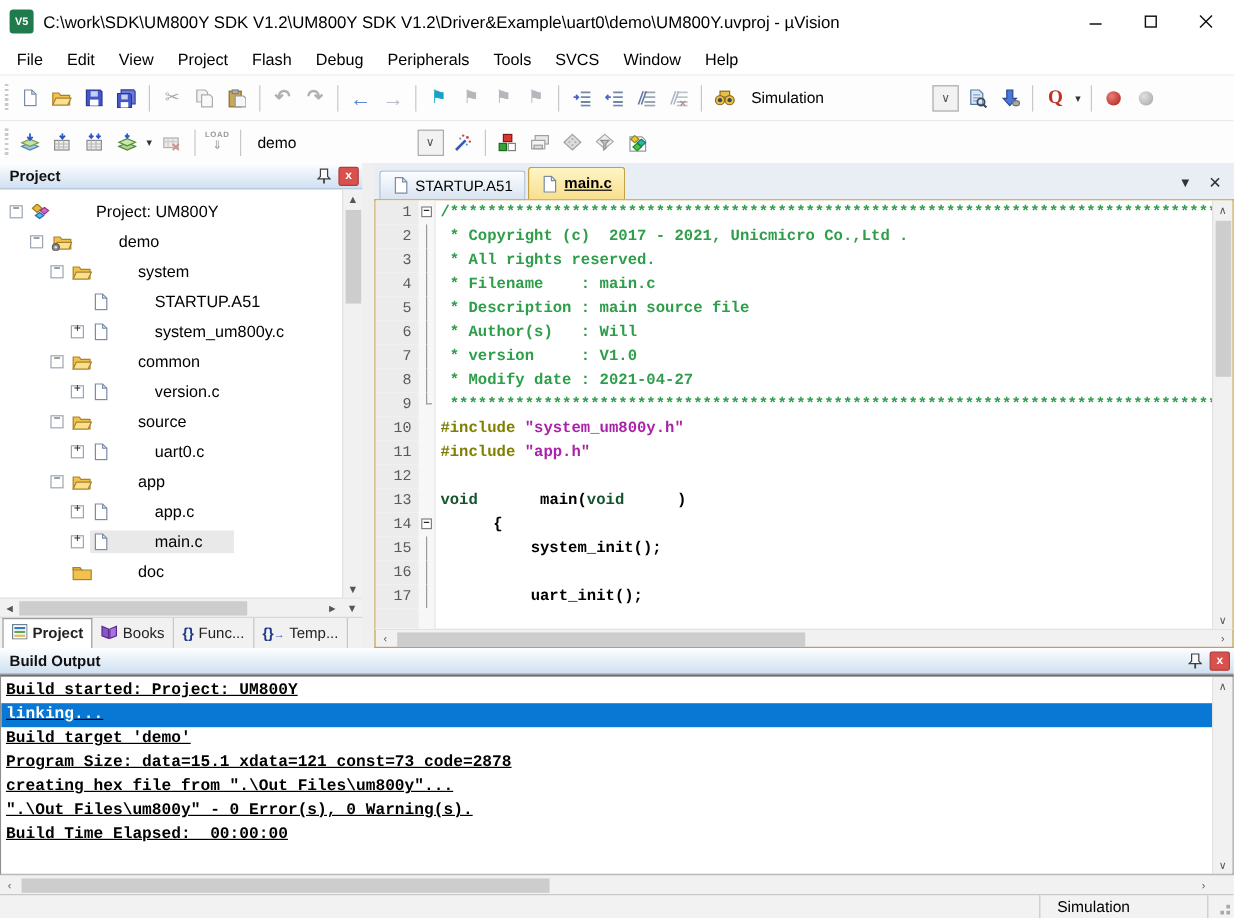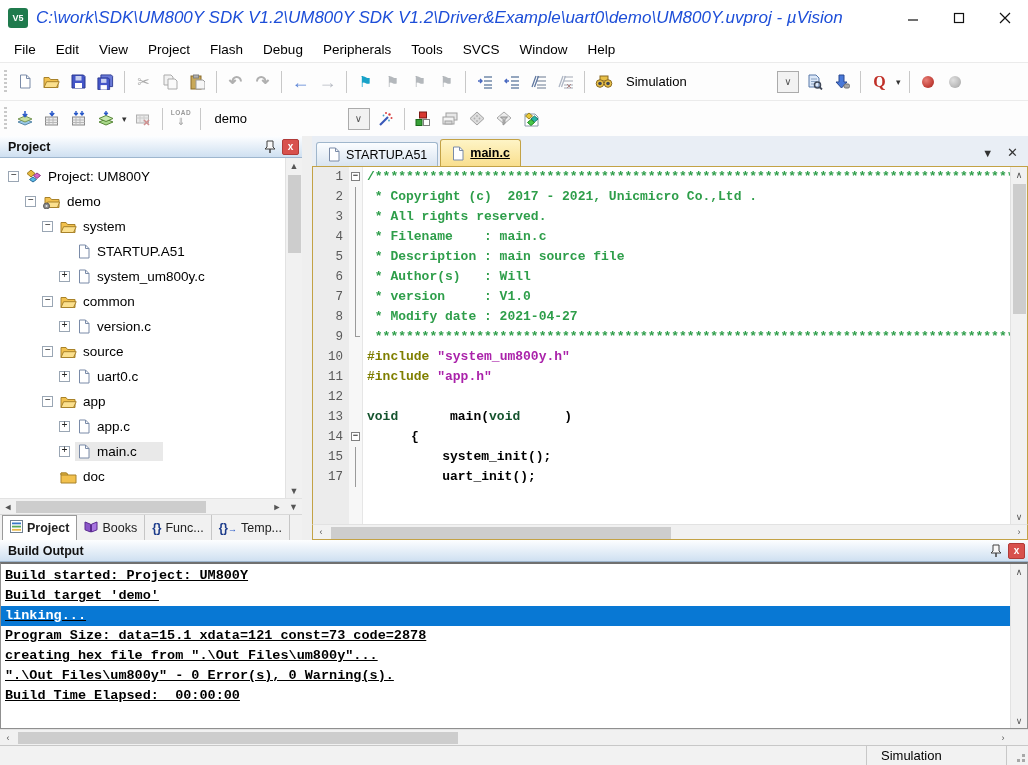--- a/index.html
+++ b/index.html
@@ -4,21 +4,21 @@
 <style>
   * { margin:0; padding:0; box-sizing:border-box; }
   html,body { width:1028px; height:765px; }
   body { font-family:"Liberation Sans", sans-serif; background:#fff; overflow:hidden; }
   .app { width:1028px; height:765px; display:flex; flex-direction:column; background:#fff; position:relative; }
 
   
   .titlebar { height:36px; display:flex; align-items:center; padding-left:8px; background:#fff; }
   .appicon { width:20px; height:20px; border-radius:3px; background:#1F7A4D; color:#fff; font-size:9px; font-weight:bold;
              display:flex; align-items:center; justify-content:center; margin-right:8px; border:1px solid #14543­6; }
-  .wtitle { font-size:17px; color:#1d4ed8; flex:1; white-space:nowrap; overflow:hidden;font-style:italic; }
+  .wtitle { font-size:14px; color:#000000; flex:1; white-space:nowrap; overflow:hidden; }
   .winbtn { width:46px; height:30px; display:flex; align-items:center; justify-content:center; color:#111; }
   .winbtn svg { display:block; }
 
   
   .menubar { height:26px; display:flex; align-items:center; padding-left:4px; background:#fff; }
   .menu-item { padding:3px 10px; font-size:13.5px; color:#000; }
 
   
   .toolbar { height:38px; display:flex; align-items:center; background:#FDFDFD; border-top:1px solid #EBEBEB; padding-left:2px; }
   .toolbar.tb2 { height:36px; }
@@ -52,21 +52,21 @@
               color:#fff; font-size:10px; font-weight:bold; display:flex; align-items:center; justify-content:center; margin-left:3px; }
 
   
   .treewrap { flex:1; display:flex; background:#fff; overflow:hidden; }
   .tree { flex:1; padding-top:6px; overflow:hidden; }
   .trow { height:25px; display:flex; align-items:center; font-size:13.5px; color:#000; white-space:nowrap; }
   .ebox { width:11px; height:11px; border:1px solid #9AA6B4; background:#fff; color:#222; font-size:10px;
           line-height:8px; text-align:center; margin-right:5px; flex:none; font-family:"Liberation Mono",monospace; }
   .ebox.hidden { visibility:hidden; }
   .ticon { margin-right:6px; display:inline-flex; flex:none; }
-  .tinner { display:inline-flex; align-items:center; padding:2px 26px 2px 2px; }
+  .tinner { display:inline-flex; align-items:center; padding:2px 26px 2px 2px;gap:32px; }
   .tinner.tsel { background:#E9E9E9; }
   .vscroll { width:17px; background:#F1F1F1; border-left:1px solid #E2E2E2; display:flex; flex-direction:column; }
   .varrow { height:15px; display:flex; align-items:center; justify-content:center; font-size:9px; color:#555; }
   .vtrack { flex:1; position:relative; }
   .vthumb { position:absolute; left:2px; width:13px; background:#CDCDCD; }
   .hscroll { height:16px; background:#F1F1F1; border-top:1px solid #E2E2E2; display:flex; align-items:center; }
   .harrow { width:16px; text-align:center; font-size:9px; color:#555; }
   .htrack { flex:1; position:relative; height:100%; }
   .hthumb { position:absolute; top:2px; height:12px; background:#CDCDCD; }
   .hcorner { width:17px; text-align:center; font-size:9px; color:#555; }
@@ -777,20 +777,27 @@
               <span class="ctext"><span class="seg pl">{</span></span>
             </div>
             <div class="cline">
               <span class="lnum">15</span>
               <span class="fcell">
                 <span class="fline"></span>
               </span>
               <span class="ctext"><span class="seg pl">    system_init();</span></span>
             </div>
             <div class="cline">
+              <span class="lnum">16</span>
+              <span class="fcell">
+                <span class="fline"></span>
+              </span>
+              <span class="ctext"></span>
+            </div>
+            <div class="cline">
               <span class="lnum">17</span>
               <span class="fcell">
                 <span class="fline"></span>
               </span>
               <span class="ctext"><span class="seg pl">    uart_init();</span></span>
             </div>
             <div class="cfill">
               <span class="lnum"></span>
               <span class="fcell"></span>
             </div>
@@ -821,22 +828,22 @@
           <svg width="12" height="14">
             <path d="M3 1h6v6l2 2H1l2-2z" fill="#F8F8F8" stroke="#404040"></path>
             <line x1="6" y1="9" x2="6" y2="13" stroke="#404040" stroke-width="1.5"></line>
           </svg>
         </span>
       <span class="closebtn">x</span>
     </div>
     <div class="bwrap">
       <div class="bcontent" id="bout">
           <div class="bline">Build started: Project: UM800Y</div>
+          <div class="bline sel">linking...</div>
           <div class="bline">Build target 'demo'</div>
-          <div class="bline sel">linking...</div>
           <div class="bline">Program Size: data=15.1 xdata=121 const=73 code=2878</div>
           <div class="bline">creating hex file from ".\Out_Files\um800y"...</div>
           <div class="bline">".\Out_Files\um800y" - 0 Error(s), 0 Warning(s).</div>
           <div class="bline">Build Time Elapsed:  00:00:00</div>
         </div>
       <div class="vscroll">
         <span class="varrow">∧</span>
         <span class="vtrack"></span>
         <span class="varrow">∨</span>
       </div>

